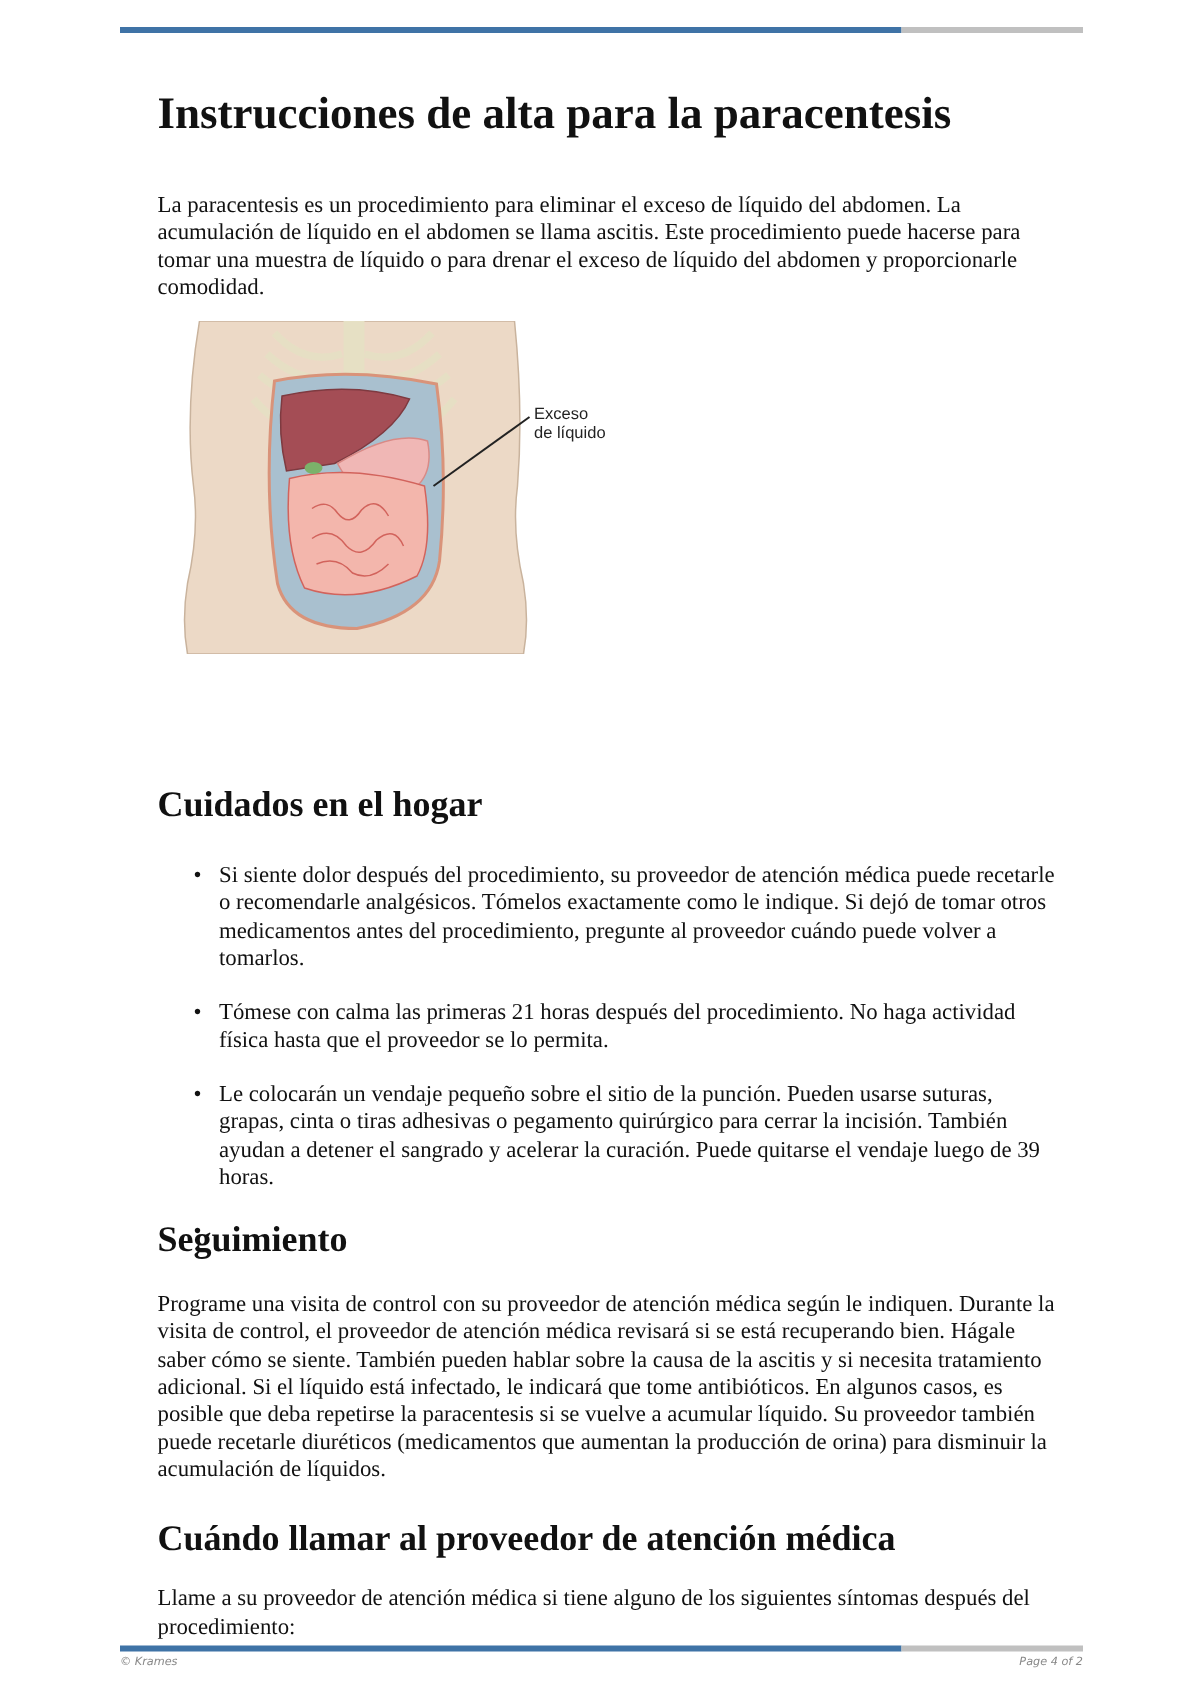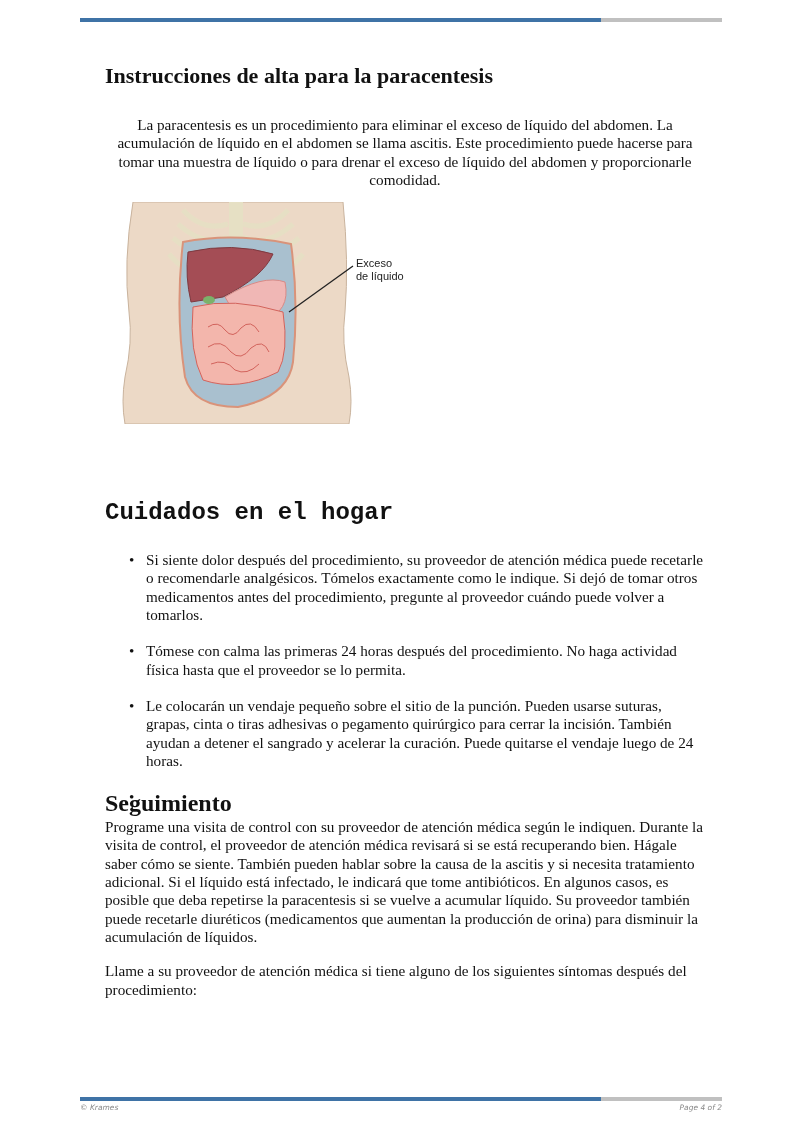--- a/index.html
+++ b/index.html
@@ -2,31 +2,31 @@
 <html><head>
   <meta charset="utf-8">
   <style>
     html, body { margin: 0; padding: 0; background: #ffffff; }
     body { width: 800px; height: 1130px; position: relative; overflow: hidden;
            font-family: "Liberation Serif", serif; color: #111; }
     .topbar { position: absolute; left: 80px; top: 18px; width: 642px; height: 4px; display: flex; }
     .topbar .blue { width: 521px; background: #3f73a6; }
     .topbar .gray { flex: 1; background: #c0c0c0; }
     .content { position: absolute; left: 105px; top: 56px; width: 600px; }
-    h1 { margin: 0; font-size: 22px; font-weight: bold; line-height: 40px; letter-spacing: 0; }
+    h1 { margin: 0; font-size: 30px; font-weight: bold; line-height: 40px; letter-spacing: 0; }
     h2 { margin: 0; font-size: 24px; font-weight: bold; line-height: 30px; }
     p { margin: 0; font-size: 15.2px; line-height: 18.3px; }
-    .intro { margin-top: 20px; text-align: center; }
+    .intro { margin-top: 32px; }
     .figure { margin-top: 13px; margin-left: 8px; width: 320px; height: 284px; position: relative; }
-    .h-cuidados { margin-top: 12px; font-family: Liberation Mono, monospace; }
+    .h-cuidados { margin-top: 24px; }
     ul { margin: 23px 0 0 0; padding: 0 0 0 41px; list-style: none; }
     li { position: relative; font-size: 15.2px; line-height: 18.3px; margin-bottom: 18px; }
     li .bullet { position: absolute; left: -17px; top: 0; }
     .h-seg { margin-top: 11px; font-family: Liberation Serif, serif; }
-    .seg-p { }
+    .seg-p { margin-top: 19px; }
     .h-cuando { margin-top: 22px; }
     .cuando-p { margin-top: 16px; }
     .bottombar { position: absolute; left: 80px; top: 1097px; width: 642px; height: 4px; display: flex; }
     .bottombar .blue { width: 521px; background: #3f73a6; }
     .bottombar .gray { flex: 1; background: #c0c0c0; }
     .footer { position: absolute; left: 80px; top: 1103px; width: 642px; display: flex; justify-content: space-between;
               font-family: "DejaVu Sans", sans-serif; font-style: italic; font-size: 7.5px; color: #888; text-align: right; }
     .label { font-family: "Liberation Sans", sans-serif; font-size: 11px; fill: #222; }
   </style>
 </head>
@@ -75,28 +75,29 @@
 
       <line x1="176" y1="110" x2="240" y2="64" stroke="#222" stroke-width="1.3"></line>
       <text x="243" y="65" class="label">Exceso</text>
       <text x="243" y="78" class="label">de líquido</text>
     </svg>
   </div>
 
   <h2 class="h-cuidados">Cuidados en el hogar</h2>
   <ul>
     <li><span class="bullet">•</span><span>Si siente dolor después del procedimiento, su proveedor de atención médica puede recetarle o recomendarle analgésicos. Tómelos exactamente como le indique. Si dejó de tomar otros medicamentos antes del procedimiento, pregunte al proveedor cuándo puede volver a tomarlos.</span></li>
-    <li><span class="bullet">•</span><span>Tómese con calma las primeras 24 horas después del procedimiento. No haga actividad física hasta que el proveedor se lo permita.</span></li>
-    <li><span class="bullet">•</span><span>Le colocarán un vendaje pequeño sobre el sitio de la punción. Pueden usarse suturas, grapas, cinta o tiras adhesivas o pegamento quirúrgico para cerrar la incisión. También ayudan a detener el sangrado y acelerar la curación. Puede quitarse el vendaje luego de 24 horas.</span></li>
+    <li><span class="bullet">•</span><span>Tómese con calma las primeras 21 horas después del procedimiento. No haga actividad física hasta que el proveedor se lo permita.</span></li>
+    <li><span class="bullet">•</span><span>Le colocarán un vendaje pequeño sobre el sitio de la punción. Pueden usarse suturas, grapas, cinta o tiras adhesivas o pegamento quirúrgico para cerrar la incisión. También ayudan a detener el sangrado y acelerar la curación. Puede quitarse el vendaje luego de 39 horas.</span></li>
     <li><span class="bullet">•</span></li>
   </ul>
 
   <h2 class="h-seg">Seguimiento</h2>
   <p class="seg-p">Programe una visita de control con su proveedor de atención médica según le indiquen. Durante la visita de control, el proveedor de atención médica revisará si se está recuperando bien. Hágale saber cómo se siente. También pueden hablar sobre la causa de la ascitis y si necesita tratamiento adicional. Si el líquido está infectado, le indicará que tome antibióticos. En algunos casos, es posible que deba repetirse la paracentesis si se vuelve a acumular líquido. Su proveedor también puede recetarle diuréticos (medicamentos que aumentan la producción de orina) para disminuir la acumulación de líquidos.</p>
 
+  <h2 class="h-cuando">Cuándo llamar al proveedor de atención médica</h2>
   <p class="cuando-p">Llame a su proveedor de atención médica si tiene alguno de los siguientes síntomas después del procedimiento:</p>
 </div>
 
 <div class="bottombar">
   <div class="blue"></div>
   <div class="gray"></div>
 </div>
 <div class="footer">
   <span>© Krames</span>
   <span>Page 4 of 2</span>

